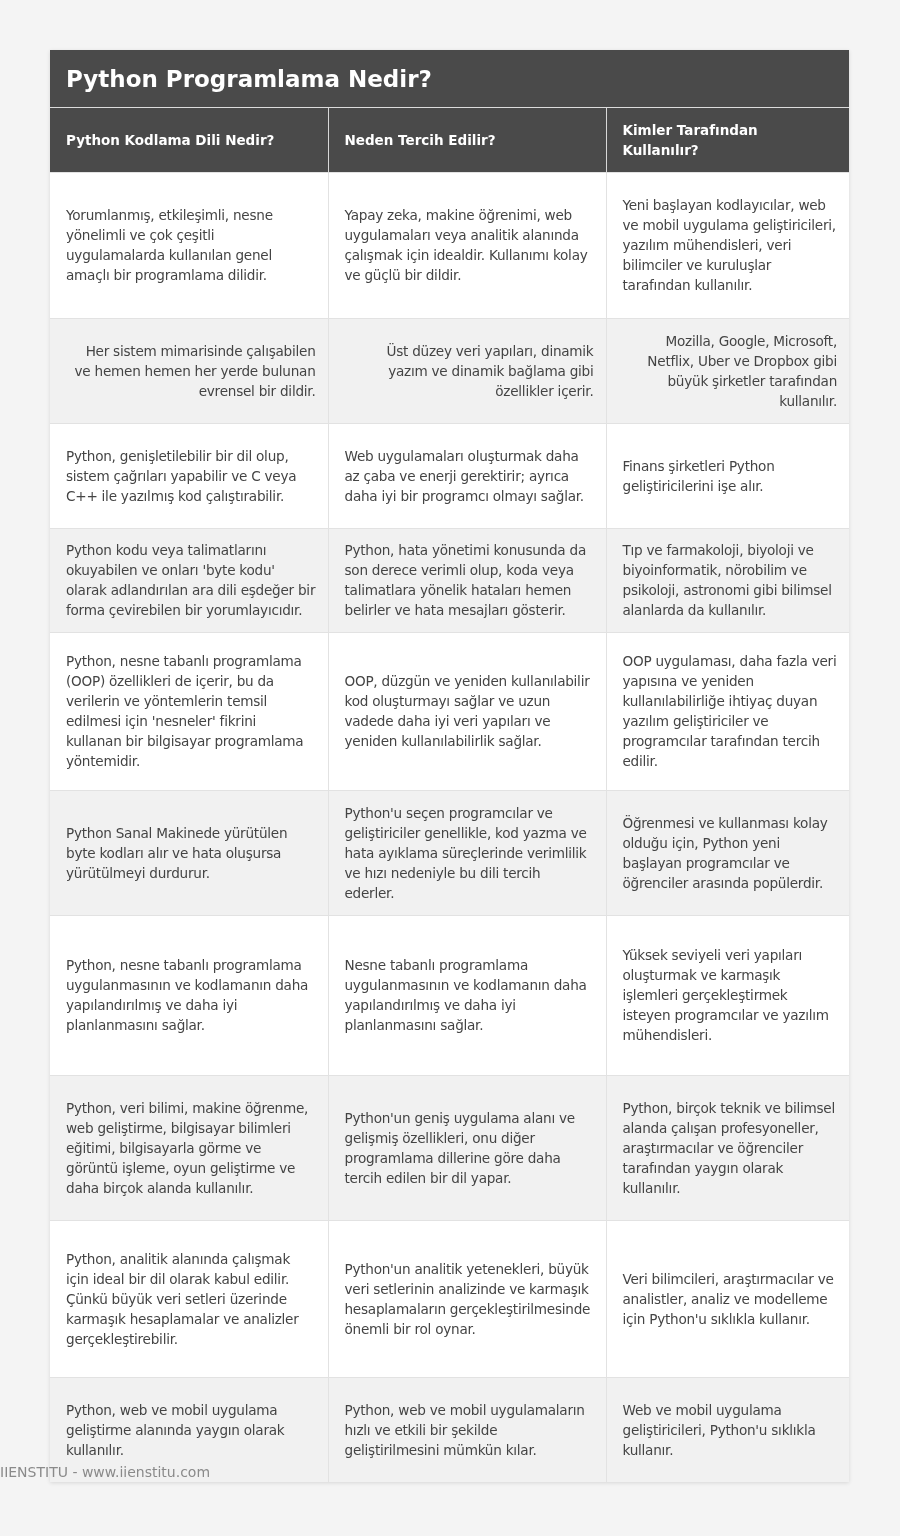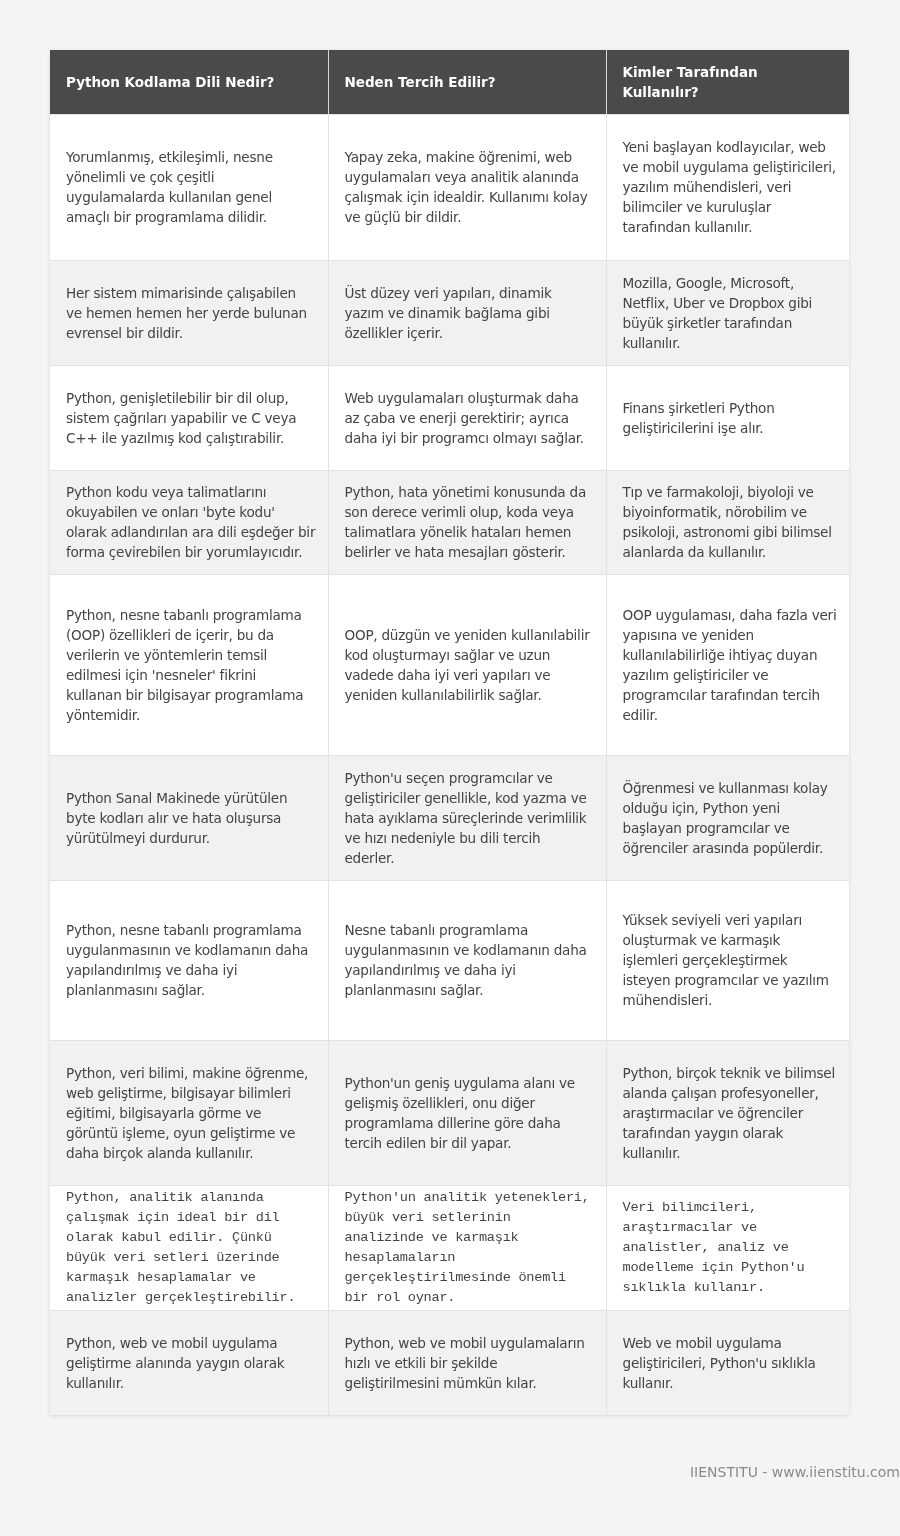--- a/index.html
+++ b/index.html
@@ -29,83 +29,84 @@
   td {
     font-size: 13.6px; line-height: 20px; color: #444;
     padding: 0 12px 0 16px; vertical-align: middle; box-sizing: border-box;
     border-left: 1px solid #e2e2e2; border-top: 1px solid #e2e2e2;
     letter-spacing: -0.25px;
   }
   td:first-child { border-left: none; }
   tr.odd td { background: #ffffff; }
   tr.even td { background: #f1f1f1; }
   .footer {
-    position: absolute; top: 1464px; left: 0; width: 900px; text-align: right;
+    position: absolute; top: 1464px; left: 0; width: 900px; text-align: left;
     color: #8a8a8a; font-size: 14px;
   }
 </style>
 </head>
 <body>
 
 <div class="card">
+  <div class="title">Python Programlama Nedir?</div>
   <table>
     <colgroup>
         <col class="c1">
         <col class="c2">
         <col class="c3">
       </colgroup>
     <thead>
       <tr>
         <th>Python Kodlama Dili Nedir?</th>
         <th>Neden Tercih Edilir?</th>
         <th>Kimler Tarafından Kullanılır?</th>
       </tr>
     </thead>
     <tbody id="tbody">
         <tr class="odd" style="height: 146px; padding-left: 46px;">
           <td>Yorumlanmış, etkileşimli, nesne yönelimli ve çok çeşitli uygulamalarda kullanılan genel amaçlı bir programlama dilidir.</td>
           <td>Yapay zeka, makine öğrenimi, web uygulamaları veya analitik alanında çalışmak için idealdir. Kullanımı kolay ve güçlü bir dildir.</td>
           <td>Yeni başlayan kodlayıcılar, web ve mobil uygulama geliştiricileri, yazılım mühendisleri, veri bilimciler ve kuruluşlar tarafından kullanılır.</td>
         </tr>
-        <tr class="even" style="height: 105px;">
+        <tr class="even" style="height: 105px; text-align: right;">
           <td>Her sistem mimarisinde çalışabilen ve hemen hemen her yerde bulunan evrensel bir dildir.</td>
           <td>Üst düzey veri yapıları, dinamik yazım ve dinamik bağlama gibi özellikler içerir.</td>
           <td>Mozilla, Google, Microsoft, Netflix, Uber ve Dropbox gibi büyük şirketler tarafından kullanılır.</td>
         </tr>
         <tr class="odd" style="height: 105px;">
           <td>Python, genişletilebilir bir dil olup, sistem çağrıları yapabilir ve C veya C++ ile yazılmış kod çalıştırabilir.</td>
           <td>Web uygulamaları oluşturmak daha az çaba ve enerji gerektirir; ayrıca daha iyi bir programcı olmayı sağlar.</td>
           <td>Finans şirketleri Python geliştiricilerini işe alır.</td>
         </tr>
         <tr class="even" style="height: 104px;">
           <td>Python kodu veya talimatlarını okuyabilen ve onları 'byte kodu' olarak adlandırılan ara dili eşdeğer bir forma çevirebilen bir yorumlayıcıdır.</td>
           <td>Python, hata yönetimi konusunda da son derece verimli olup, koda veya talimatlara yönelik hataları hemen belirler ve hata mesajları gösterir.</td>
           <td>Tıp ve farmakoloji, biyoloji ve biyoinformatik, nörobilim ve psikoloji, astronomi gibi bilimsel alanlarda da kullanılır.</td>
         </tr>
-        <tr class="odd" style="height: 181px;">
+        <tr class="odd" style="height: 158px;">
           <td>Python, nesne tabanlı programlama (OOP) özellikleri de içerir, bu da verilerin ve yöntemlerin temsil edilmesi için 'nesneler' fikrini kullanan bir bilgisayar programlama yöntemidir.</td>
           <td>OOP, düzgün ve yeniden kullanılabilir kod oluşturmayı sağlar ve uzun vadede daha iyi veri yapıları ve yeniden kullanılabilirlik sağlar.</td>
           <td>OOP uygulaması, daha fazla veri yapısına ve yeniden kullanılabilirliğe ihtiyaç duyan yazılım geliştiriciler ve programcılar tarafından tercih edilir.</td>
         </tr>
         <tr class="even" style="height: 125px;">
           <td>Python Sanal Makinede yürütülen byte kodları alır ve hata oluşursa yürütülmeyi durdurur.</td>
           <td>Python'u seçen programcılar ve geliştiriciler genellikle, kod yazma ve hata ayıklama süreçlerinde verimlilik ve hızı nedeniyle bu dili tercih ederler.</td>
           <td>Öğrenmesi ve kullanması kolay olduğu için, Python yeni başlayan programcılar ve öğrenciler arasında popülerdir.</td>
         </tr>
         <tr class="odd" style="height: 160px; margin-left: 13px;">
           <td>Python, nesne tabanlı programlama uygulanmasının ve kodlamanın daha yapılandırılmış ve daha iyi planlanmasını sağlar.</td>
           <td>Nesne tabanlı programlama uygulanmasının ve kodlamanın daha yapılandırılmış ve daha iyi planlanmasını sağlar.</td>
           <td>Yüksek seviyeli veri yapıları oluşturmak ve karmaşık işlemleri gerçekleştirmek isteyen programcılar ve yazılım mühendisleri.</td>
         </tr>
         <tr class="even" style="height: 145px;">
           <td>Python, veri bilimi, makine öğrenme, web geliştirme, bilgisayar bilimleri eğitimi, bilgisayarla görme ve görüntü işleme, oyun geliştirme ve daha birçok alanda kullanılır.</td>
           <td>Python'un geniş uygulama alanı ve gelişmiş özellikleri, onu diğer programlama dillerine göre daha tercih edilen bir dil yapar.</td>
           <td>Python, birçok teknik ve bilimsel alanda çalışan profesyoneller, araştırmacılar ve öğrenciler tarafından yaygın olarak kullanılır.</td>
         </tr>
-        <tr class="odd" style="height: 125px; font-family: Liberation Mono, monospace;">
+        <tr class="odd" style="height: 157px;">
           <td>Python, analitik alanında çalışmak için ideal bir dil olarak kabul edilir. Çünkü büyük veri setleri üzerinde karmaşık hesaplamalar ve analizler gerçekleştirebilir.</td>
           <td>Python'un analitik yetenekleri, büyük veri setlerinin analizinde ve karmaşık hesaplamaların gerçekleştirilmesinde önemli bir rol oynar.</td>
           <td>Veri bilimcileri, araştırmacılar ve analistler, analiz ve modelleme için Python'u sıklıkla kullanır.</td>
         </tr>
         <tr class="even" style="height: 105px;">
           <td>Python, web ve mobil uygulama geliştirme alanında yaygın olarak kullanılır.</td>
           <td>Python, web ve mobil uygulamaların hızlı ve etkili bir şekilde geliştirilmesini mümkün kılar.</td>
           <td>Web ve mobil uygulama geliştiricileri, Python'u sıklıkla kullanır.</td>
         </tr>
       </tbody>

